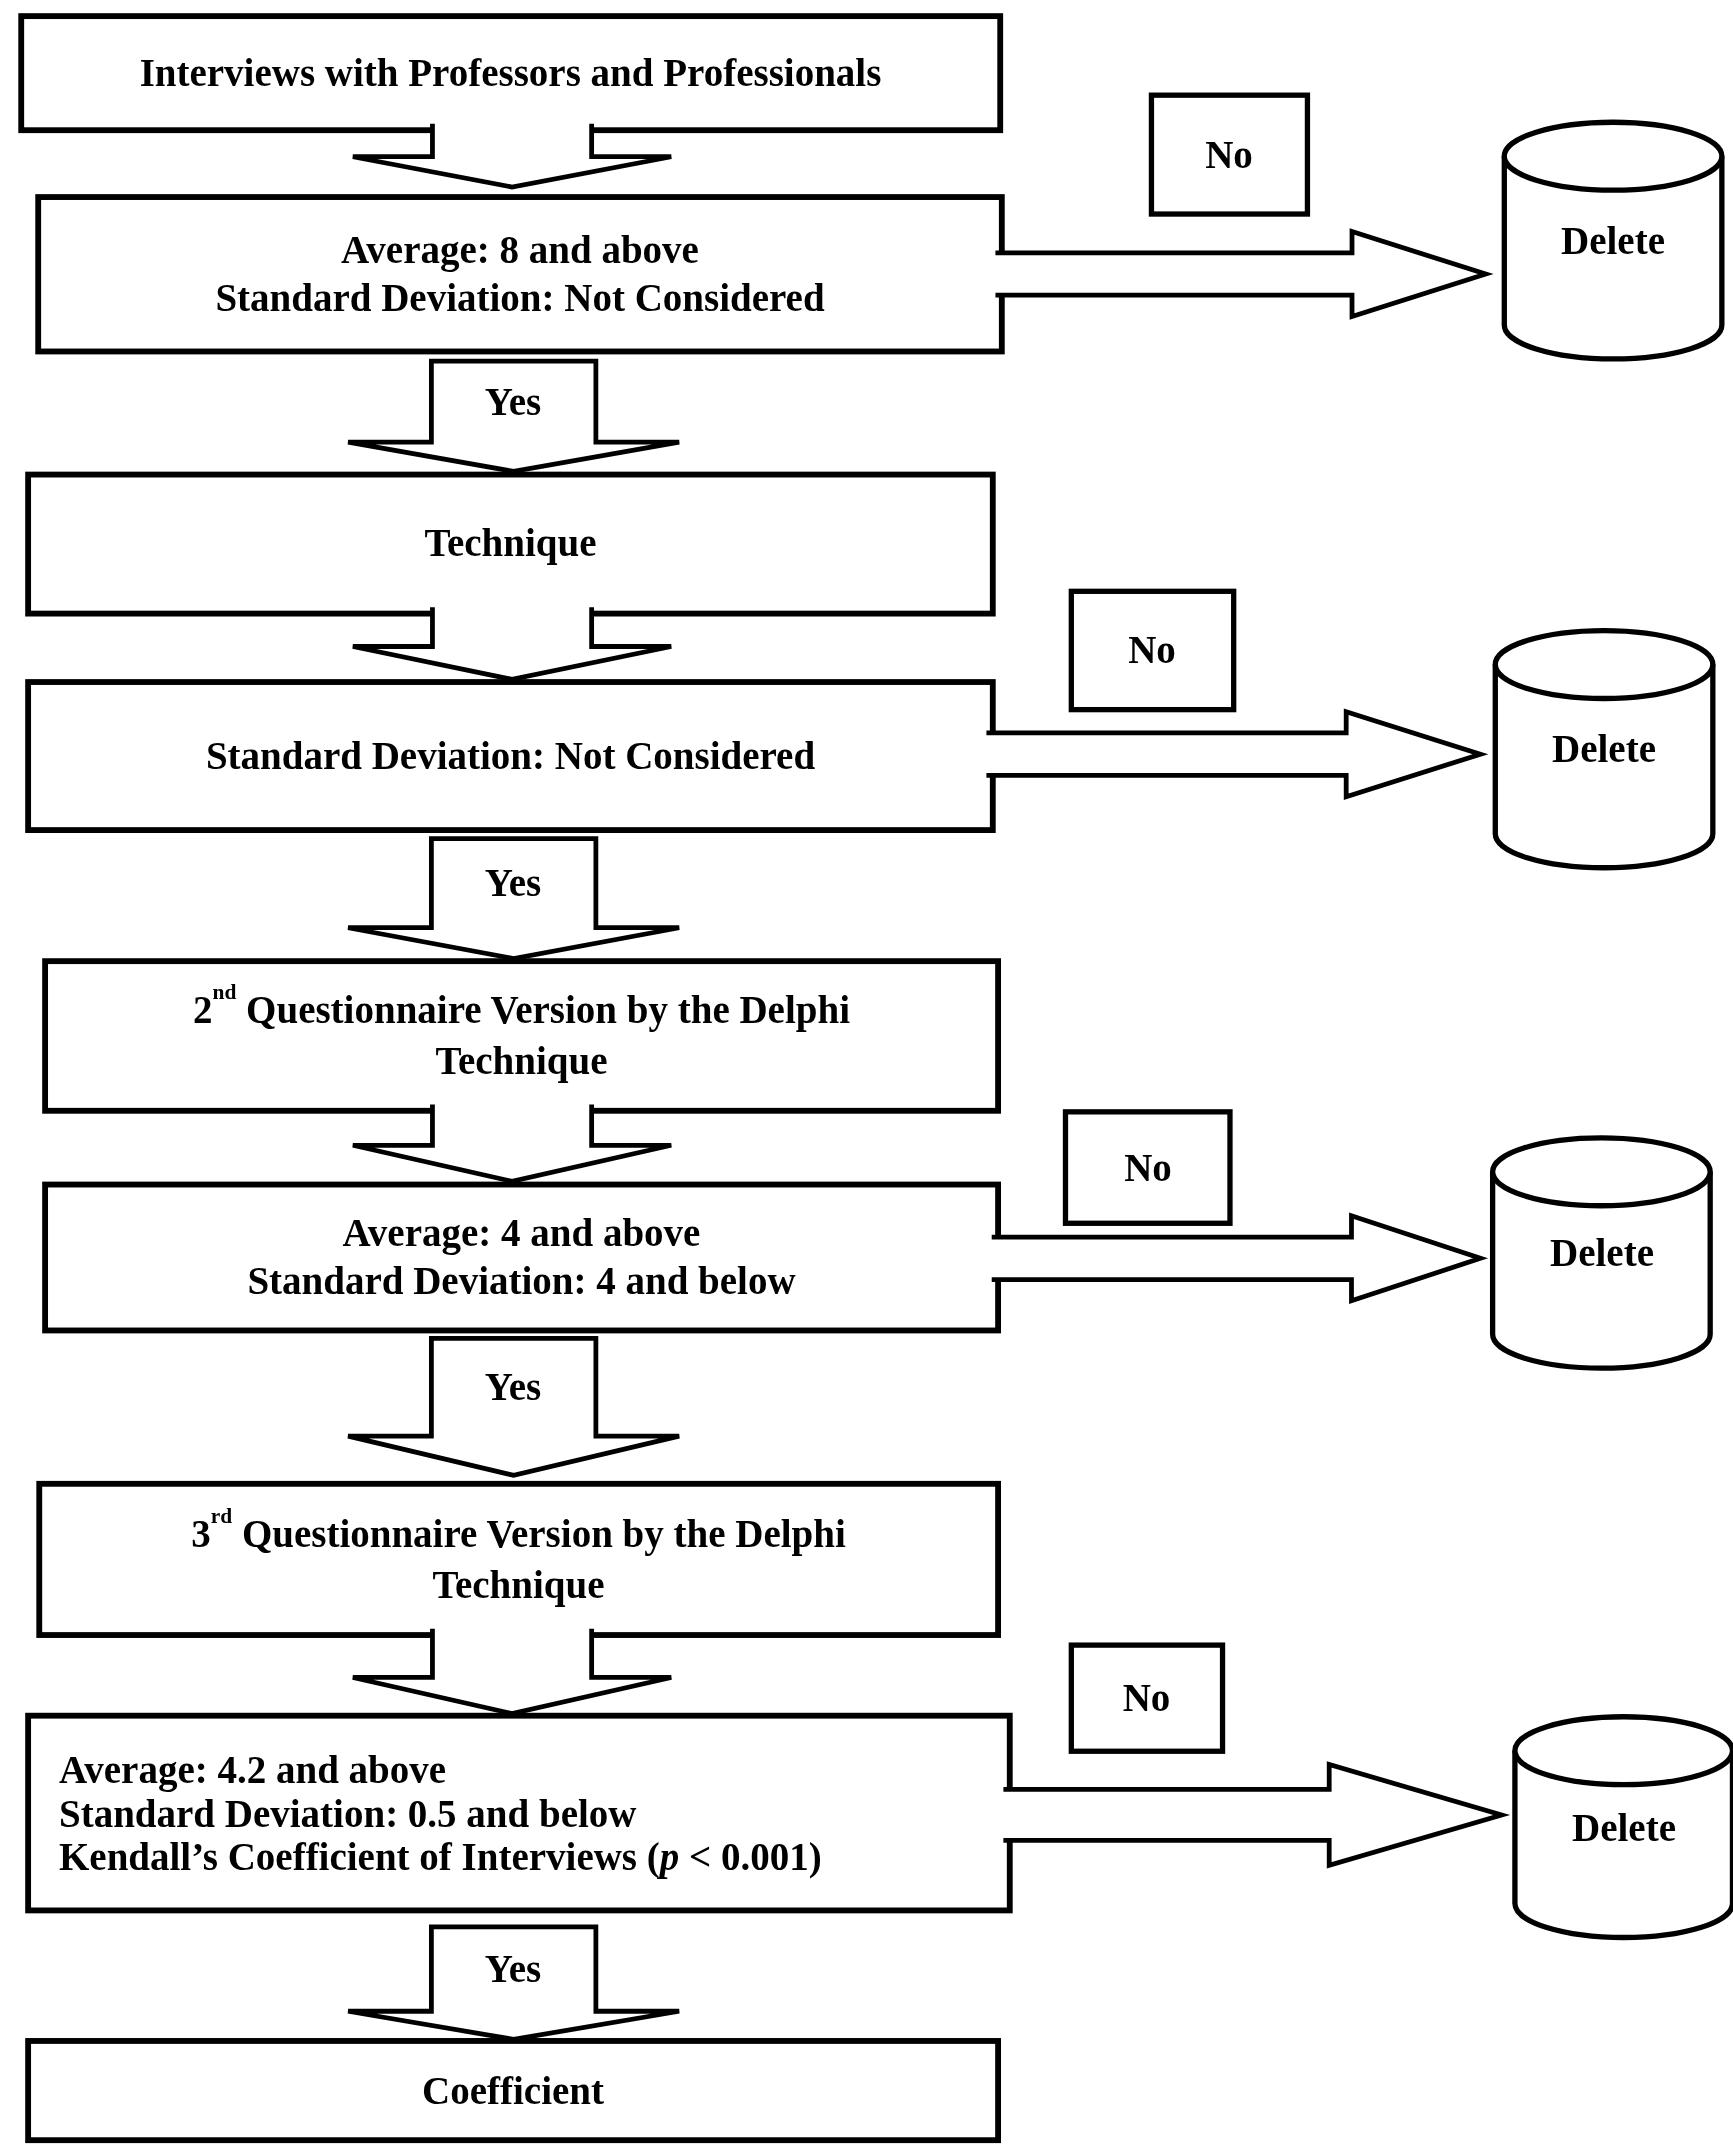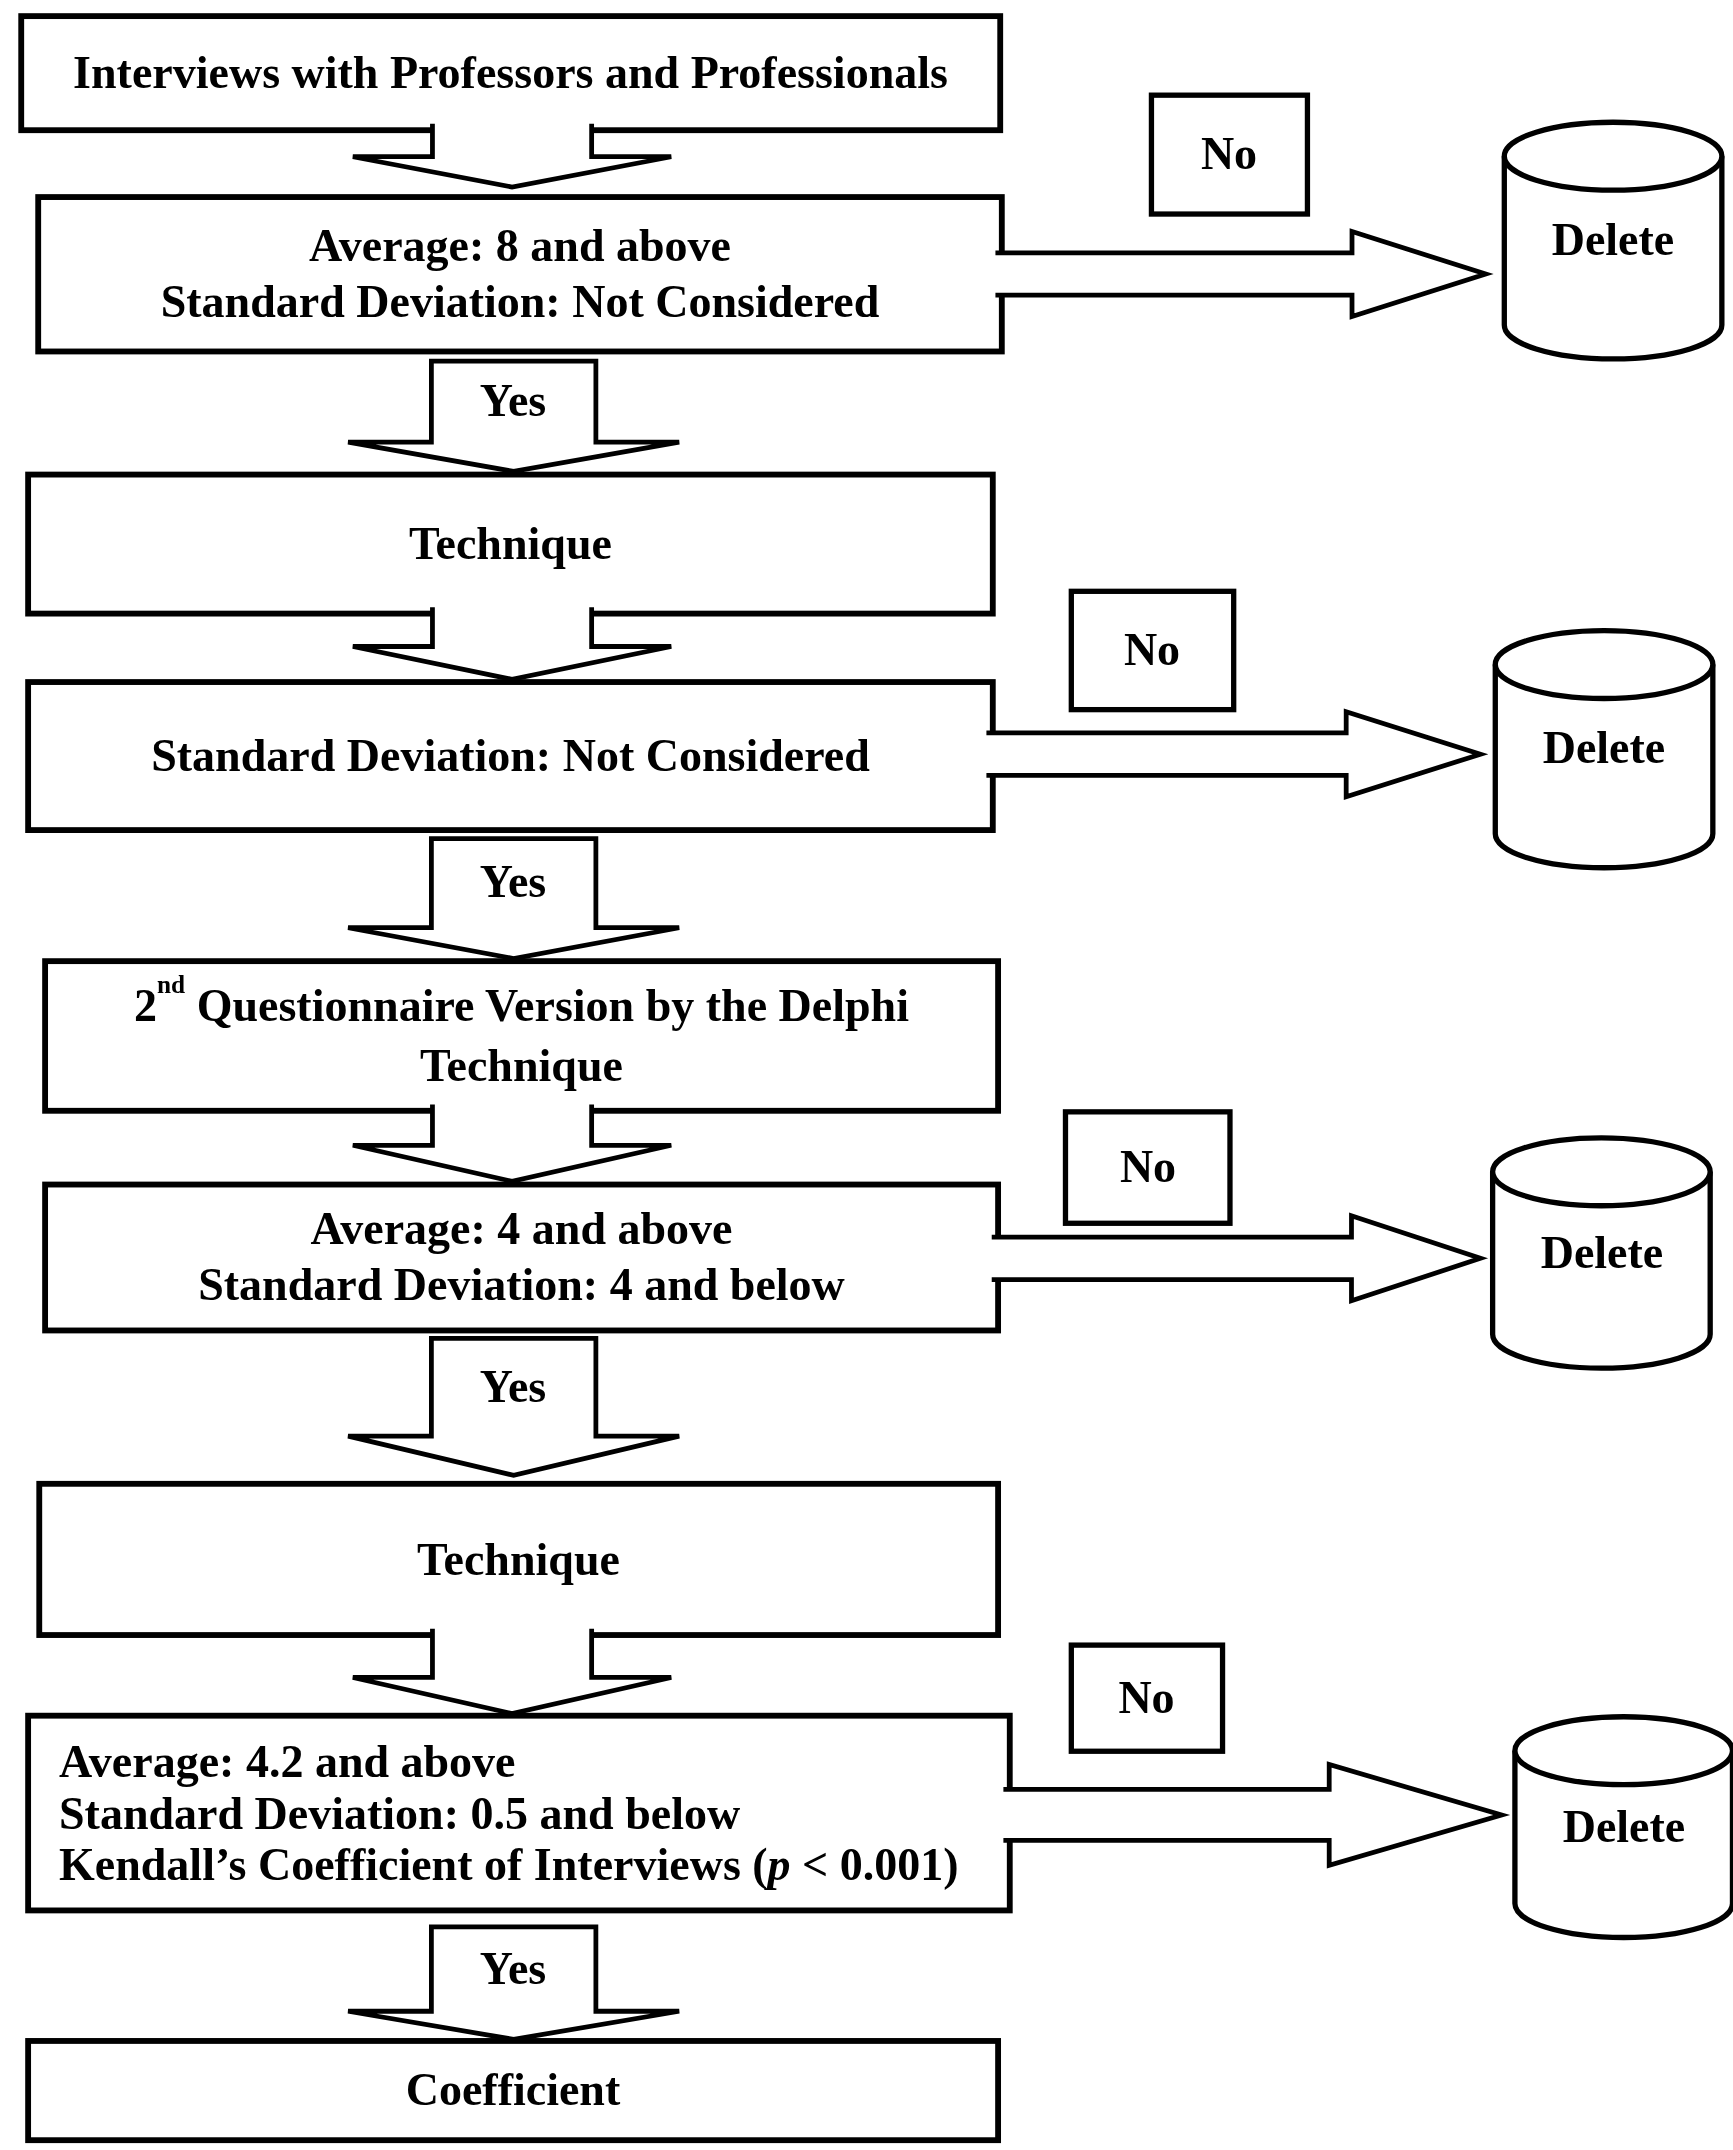--- a/index.html
+++ b/index.html
@@ -22,21 +22,21 @@
     height: 2151px;
   }
   .txt {
     position: absolute;
     display: flex;
     flex-direction: column;
     align-items: center;
     justify-content: center;
     text-align: center;
     font-weight: 700;
-    font-size: 46px;
+    font-size: 39px;
     line-height: 1.22;
     white-space: nowrap;
     z-index: 3;
   }
   .txt.qbox { line-height: 1.3; }
   .txt.leftalign {
     align-items: flex-start;
     text-align: left;
     padding-left: 31px;
     line-height: 1.12;
@@ -126,20 +126,23 @@
     </div>
     <div>Technique</div>
   </div>
 
   <div class="txt" style="left:45px; top:1184px; width:953px; height:146px;">
     <div>Average: 4 and above</div>
     <div>Standard Deviation: 4 and below</div>
   </div>
 
   <div class="txt qbox" style="left:39px; top:1484px; width:959px; height:151px;">
+    <div>
+      <span>3</span><sup class="ord">rd</sup><span> Questionnaire Version by the Delphi</span>
+    </div>
     <div>Technique</div>
   </div>
 
   <div class="txt leftalign" style="left:28px; top:1716px; width:982px; height:195px;">
     <div>Average: 4.2 and above</div>
     <div>Standard Deviation: 0.5 and below</div>
     <div>
       <span>Kendall’s Coefficient of Interviews (</span><span class="ital">p</span><span> &lt; 0.001)</span>
     </div>
   </div>

